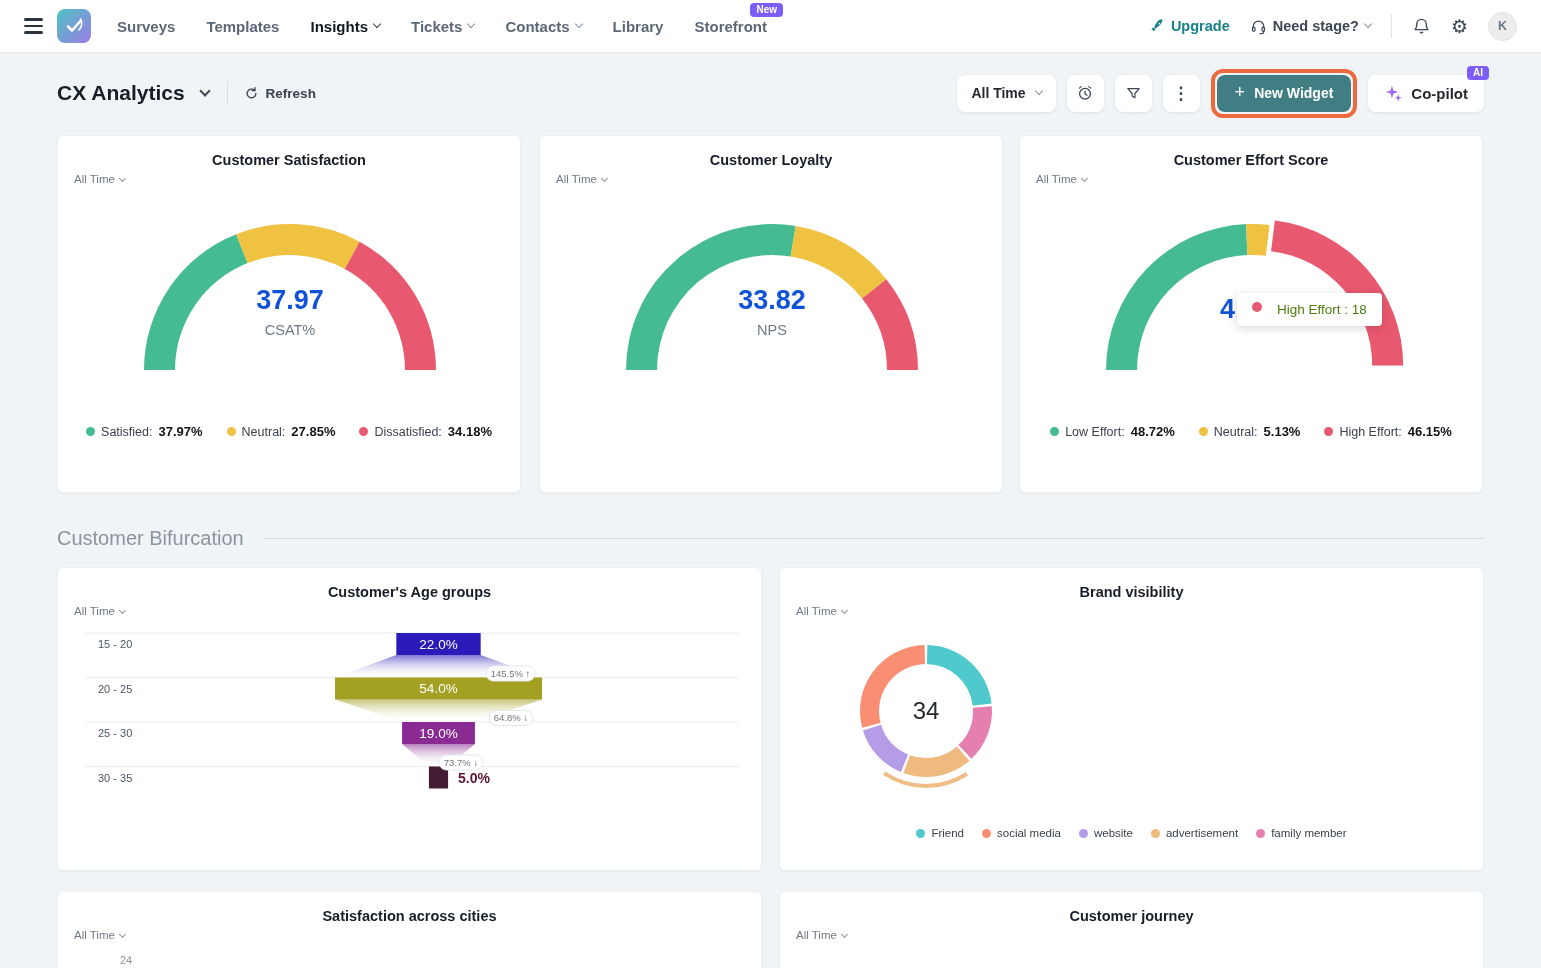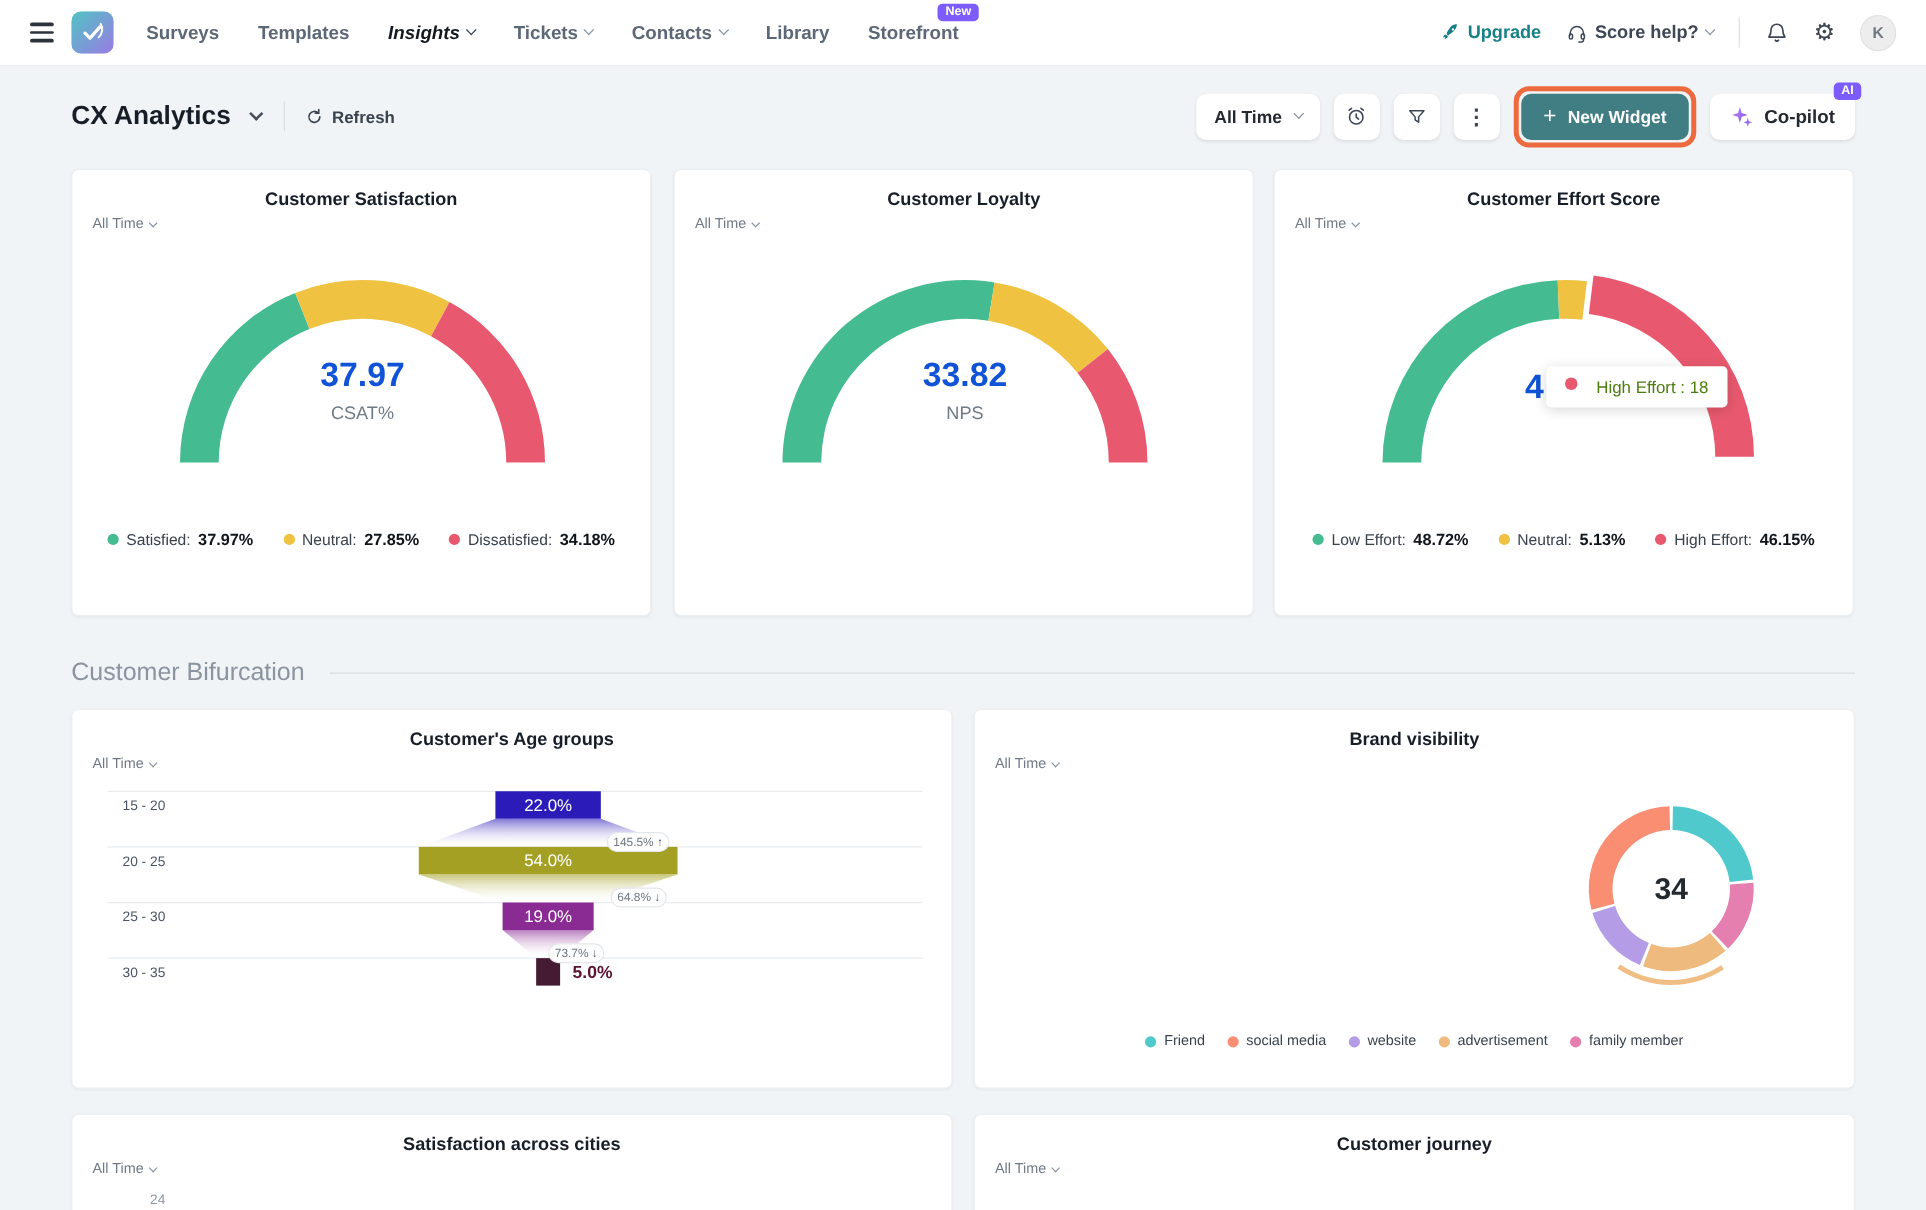--- a/index.html
+++ b/index.html
@@ -9,21 +9,21 @@
 
   
   .topnav { position:absolute; top:0; left:0; right:0; height:53px; background:#fff;
     border-bottom:1px solid #e8ecef; display:flex; align-items:center; padding:0 24px; z-index:20; }
   .hamburger { width:19px; display:flex; flex-direction:column; gap:4px; cursor:pointer; margin-right:14px;}
   .hamburger i { height:2.4px; background:#2d333b; border-radius:2px; display:block;}
   .logo { margin-right:26px; display:flex; }
   .navitems { display:flex; align-items:center; gap:31px; }
   .navitem { display:flex; align-items:center; gap:6px; font-size:15px; font-weight:600;
     color:#5d6877; cursor:pointer; position:relative; }
-  .navitem.active { color:#14181f; font-weight:700;font-style:italic; }
+  .navitem.active { color:#14181f; font-weight:700; }
   .chev { width:6px; height:6px; border-right:1.6px solid #8a94a0; border-bottom:1.6px solid #8a94a0;
     transform:rotate(45deg); display:inline-block; margin-top:-4px; }
   .navitem.active .chev { border-color:#3a424c; }
   .new-badge { position:absolute; top:-15px; right:-16px; background:#7c5cfa; color:#fff;
     font-size:10px; font-weight:700; padding:1.5px 6px; border-radius:4px; }
   .nav-right { margin-left:auto; display:flex; align-items:center; gap:20px; }
   .upgrade { display:flex; align-items:center; gap:6px; color:#178087; font-size:14.5px;
     font-weight:700; cursor:pointer; }
   .needhelp { display:flex; align-items:center; gap:6px; color:#3c4654; font-size:14.5px;
     font-weight:600; cursor:pointer; }
@@ -89,21 +89,21 @@
 
   
   .section-head { position:absolute; top:522px; left:57px; right:57px; height:32px;
     display:flex; align-items:center; gap:20px; }
   .section-title { font-size:20px; color:#8b939e; font-weight:400; white-space:nowrap; }
   .section-line { flex:1; height:1px; background:#d7dce1; }
 
   .funnel-svg { display:block; margin-top:12px; }
   .funnel-caption { text-align:center; font-size:12px; color:#3f4854; margin-top:26px; }
 
-  .donut-wrap { display:flex; justify-content:flex-end; margin-top:8px;font-weight:bold; }
+  .donut-wrap { display:flex; justify-content:flex-start; margin-top:8px; }
   .donut-legend { display:flex; justify-content:center; gap:18px; margin-top:10px; }
   .donut-legend .legend-item { font-size:11.5px; }
 
   .axis-partial { position:absolute; left:62px; top:62px; font-size:11px; color:#8b939d; }
 
   svg text { font-family:"Liberation Sans", sans-serif; }
 </style>
 </head>
 <body>
 
@@ -163,21 +163,21 @@
           </svg>
         <span>Upgrade</span>
       </div>
       <div class="needhelp">
         <svg width="17" height="17" viewBox="0 0 24 24" fill="none" stroke="#3c4654" stroke-width="1.7" stroke-linecap="round">
           <path d="M4.5 14v-2a7.5 7.5 0 0 1 15 0v2"></path>
           <rect x="3.5" y="13" width="3.6" height="5.6" rx="1.8"></rect>
           <rect x="16.9" y="13" width="3.6" height="5.6" rx="1.8"></rect>
           <path d="M19.5 18.6v.9a2.6 2.6 0 0 1-2.6 2.6h-2.6"></path>
           </svg>
-        <span>Score help?</span>
+        <span>Need stage?</span>
         <span class="chev"></span>
       </div>
       <div class="vdiv"></div>
       <div class="iconlink">
         <svg width="19" height="19" viewBox="0 0 24 24" fill="none" stroke="#3c4654" stroke-width="1.7" stroke-linejoin="round" stroke-linecap="round">
           <path d="M18 9a6 6 0 0 0-12 0c0 5-2 6-2 7h16c0-1-2-2-2-7z"></path>
           <path d="M10.4 19.2a1.9 1.9 0 0 0 3.2 0"></path>
           </svg>
       </div>
       <div class="iconlink">

